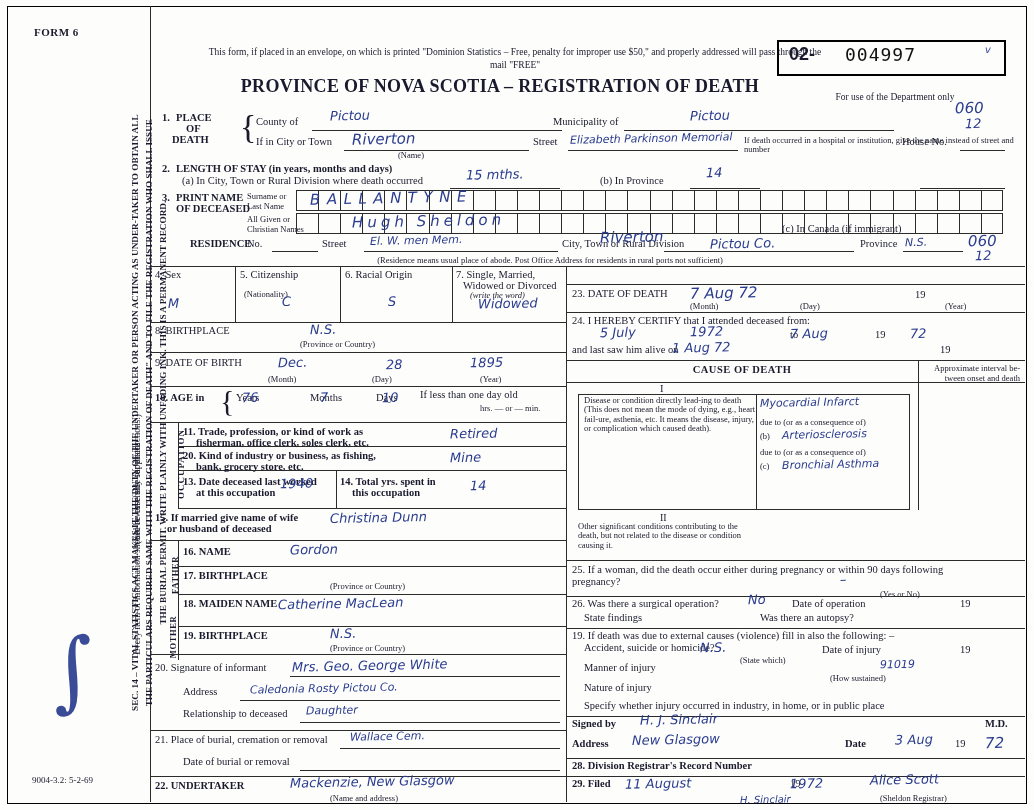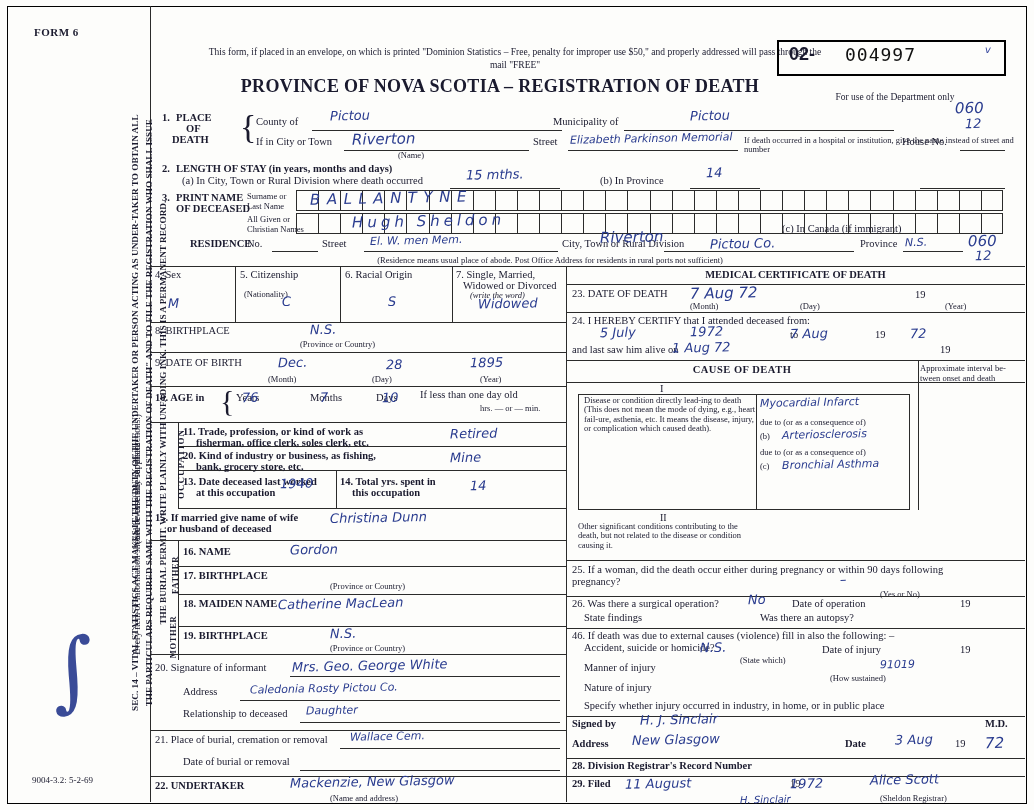--- a/index.html
+++ b/index.html
@@ -253,21 +253,21 @@
   #hw-attend1{left:600px;top:325px;}
   #hw-attend2{left:690px;top:324px;}
   #hw-attend3{left:790px;top:326px;}
   #hw-attend4{left:910px;top:326px;}
   #s24-last{left:572px;top:344px;}
   #s24-19b{left:940px;top:344px;}
   #hw-lastsaw1{left:672px;top:340px;}
   #mc-hline3{left:566px;top:360px;width:459px;}
 
   #cod-title{left:566px;top:364px;width:352px;text-align:center;font-size:10.5px;font-weight:bold;letter-spacing:.5px;}
-  #cod-approx{left:920px;top:364px;width:100px;text-align:left;font-size:8.5px;line-height:1.15;}
+  #cod-approx{left:920px;top:364px;width:100px;text-align:right;font-size:8.5px;line-height:1.15;}
   #v-approx{left:918px;top:360px;width:1px;height:150px;}
   #cod-hline{left:566px;top:382px;width:459px;}
   #cod-I{left:660px;top:383px;font-size:10.5px;}
   #cod-inner{left:578px;top:394px;width:332px;height:116px;border:1px solid #2b2b2b;box-sizing:border-box;}
   #cod-a{left:584px;top:396px;width:172px;}
   #hw-cod-a{left:760px;top:396px;font-size:11px;}
   #cod-due1{left:760px;top:418px;}
   #cod-b{left:760px;top:432px;}
   #hw-cod-b{left:782px;top:428px;font-size:11px;}
   #cod-due2{left:760px;top:448px;}
@@ -599,21 +599,20 @@
   <div class="abs lbl" id="s21-date">Date of burial or removal</div>
   <div class="abs rule" id="s21-date-line"></div>
 
   <div class="abs hline" id="row14-bot"></div>
   <div class="abs lbl-b" id="s22-num">22. UNDERTAKER</div>
   <div class="abs tiny" id="s22-sub">(Name and address)</div>
   <div class="abs hw" id="hw-undertaker">Mackenzie, New Glasgow</div>
 
   <div class="abs" id="flourish">∫</div>
 
-  <div class="abs" id="mc-title">MEDICAL CERTIFICATE OF DEATH</div>
   <div class="abs hline" id="mc-hline1"></div>
 
   <div class="abs lbl" id="s23-num">23. DATE OF DEATH</div>
   <div class="abs tiny" id="s23-m">(Month)</div>
   <div class="abs tiny" id="s23-d">(Day)</div>
   <div class="abs tiny" id="s23-y">(Year)</div>
   <div class="abs lbl" id="s23-19">19</div>
   <div class="abs hw lg" id="hw-dod">7 Aug 72</div>
 
   <div class="abs hline" id="mc-hline2"></div>
@@ -654,21 +653,21 @@
 
   <div class="abs hline" id="mc-hline4"></div>
   <div class="abs lbl" id="s26-num">26. Was there a surgical operation?</div>
   <div class="abs lbl" id="s26-dateop">Date of operation</div>
   <div class="abs lbl" id="s26-19">19</div>
   <div class="abs hw" id="hw-surg">No</div>
   <div class="abs lbl" id="s26-state">State findings</div>
   <div class="abs lbl" id="s26-autopsy">Was there an autopsy?</div>
 
   <div class="abs hline" id="mc-hline5"></div>
-  <div class="abs lbl" id="s27-num">46. If death was due to external causes (violence) fill in also the following: –</div>
+  <div class="abs lbl" id="s27-num">19. If death was due to external causes (violence) fill in also the following: –</div>
   <div class="abs lbl" id="s27-acc">Accident, suicide or homicide?</div>
   <div class="abs tiny" id="s27-state">(State which)</div>
   <div class="abs lbl" id="s27-dateinj">Date of injury</div>
   <div class="abs lbl" id="s27-19">19</div>
   <div class="abs hw" id="hw-acc">N.S.</div>
   <div class="abs lbl" id="s27-manner">Manner of injury</div>
   <div class="abs tiny" id="s27-howsus">(How sustained)</div>
   <div class="abs hw sm" id="hw-manner">91019</div>
   <div class="abs lbl" id="s27-nature">Nature of injury</div>
   <div class="abs lbl" id="s27-spec">Specify whether injury occurred in industry, in home, or in public place</div>

